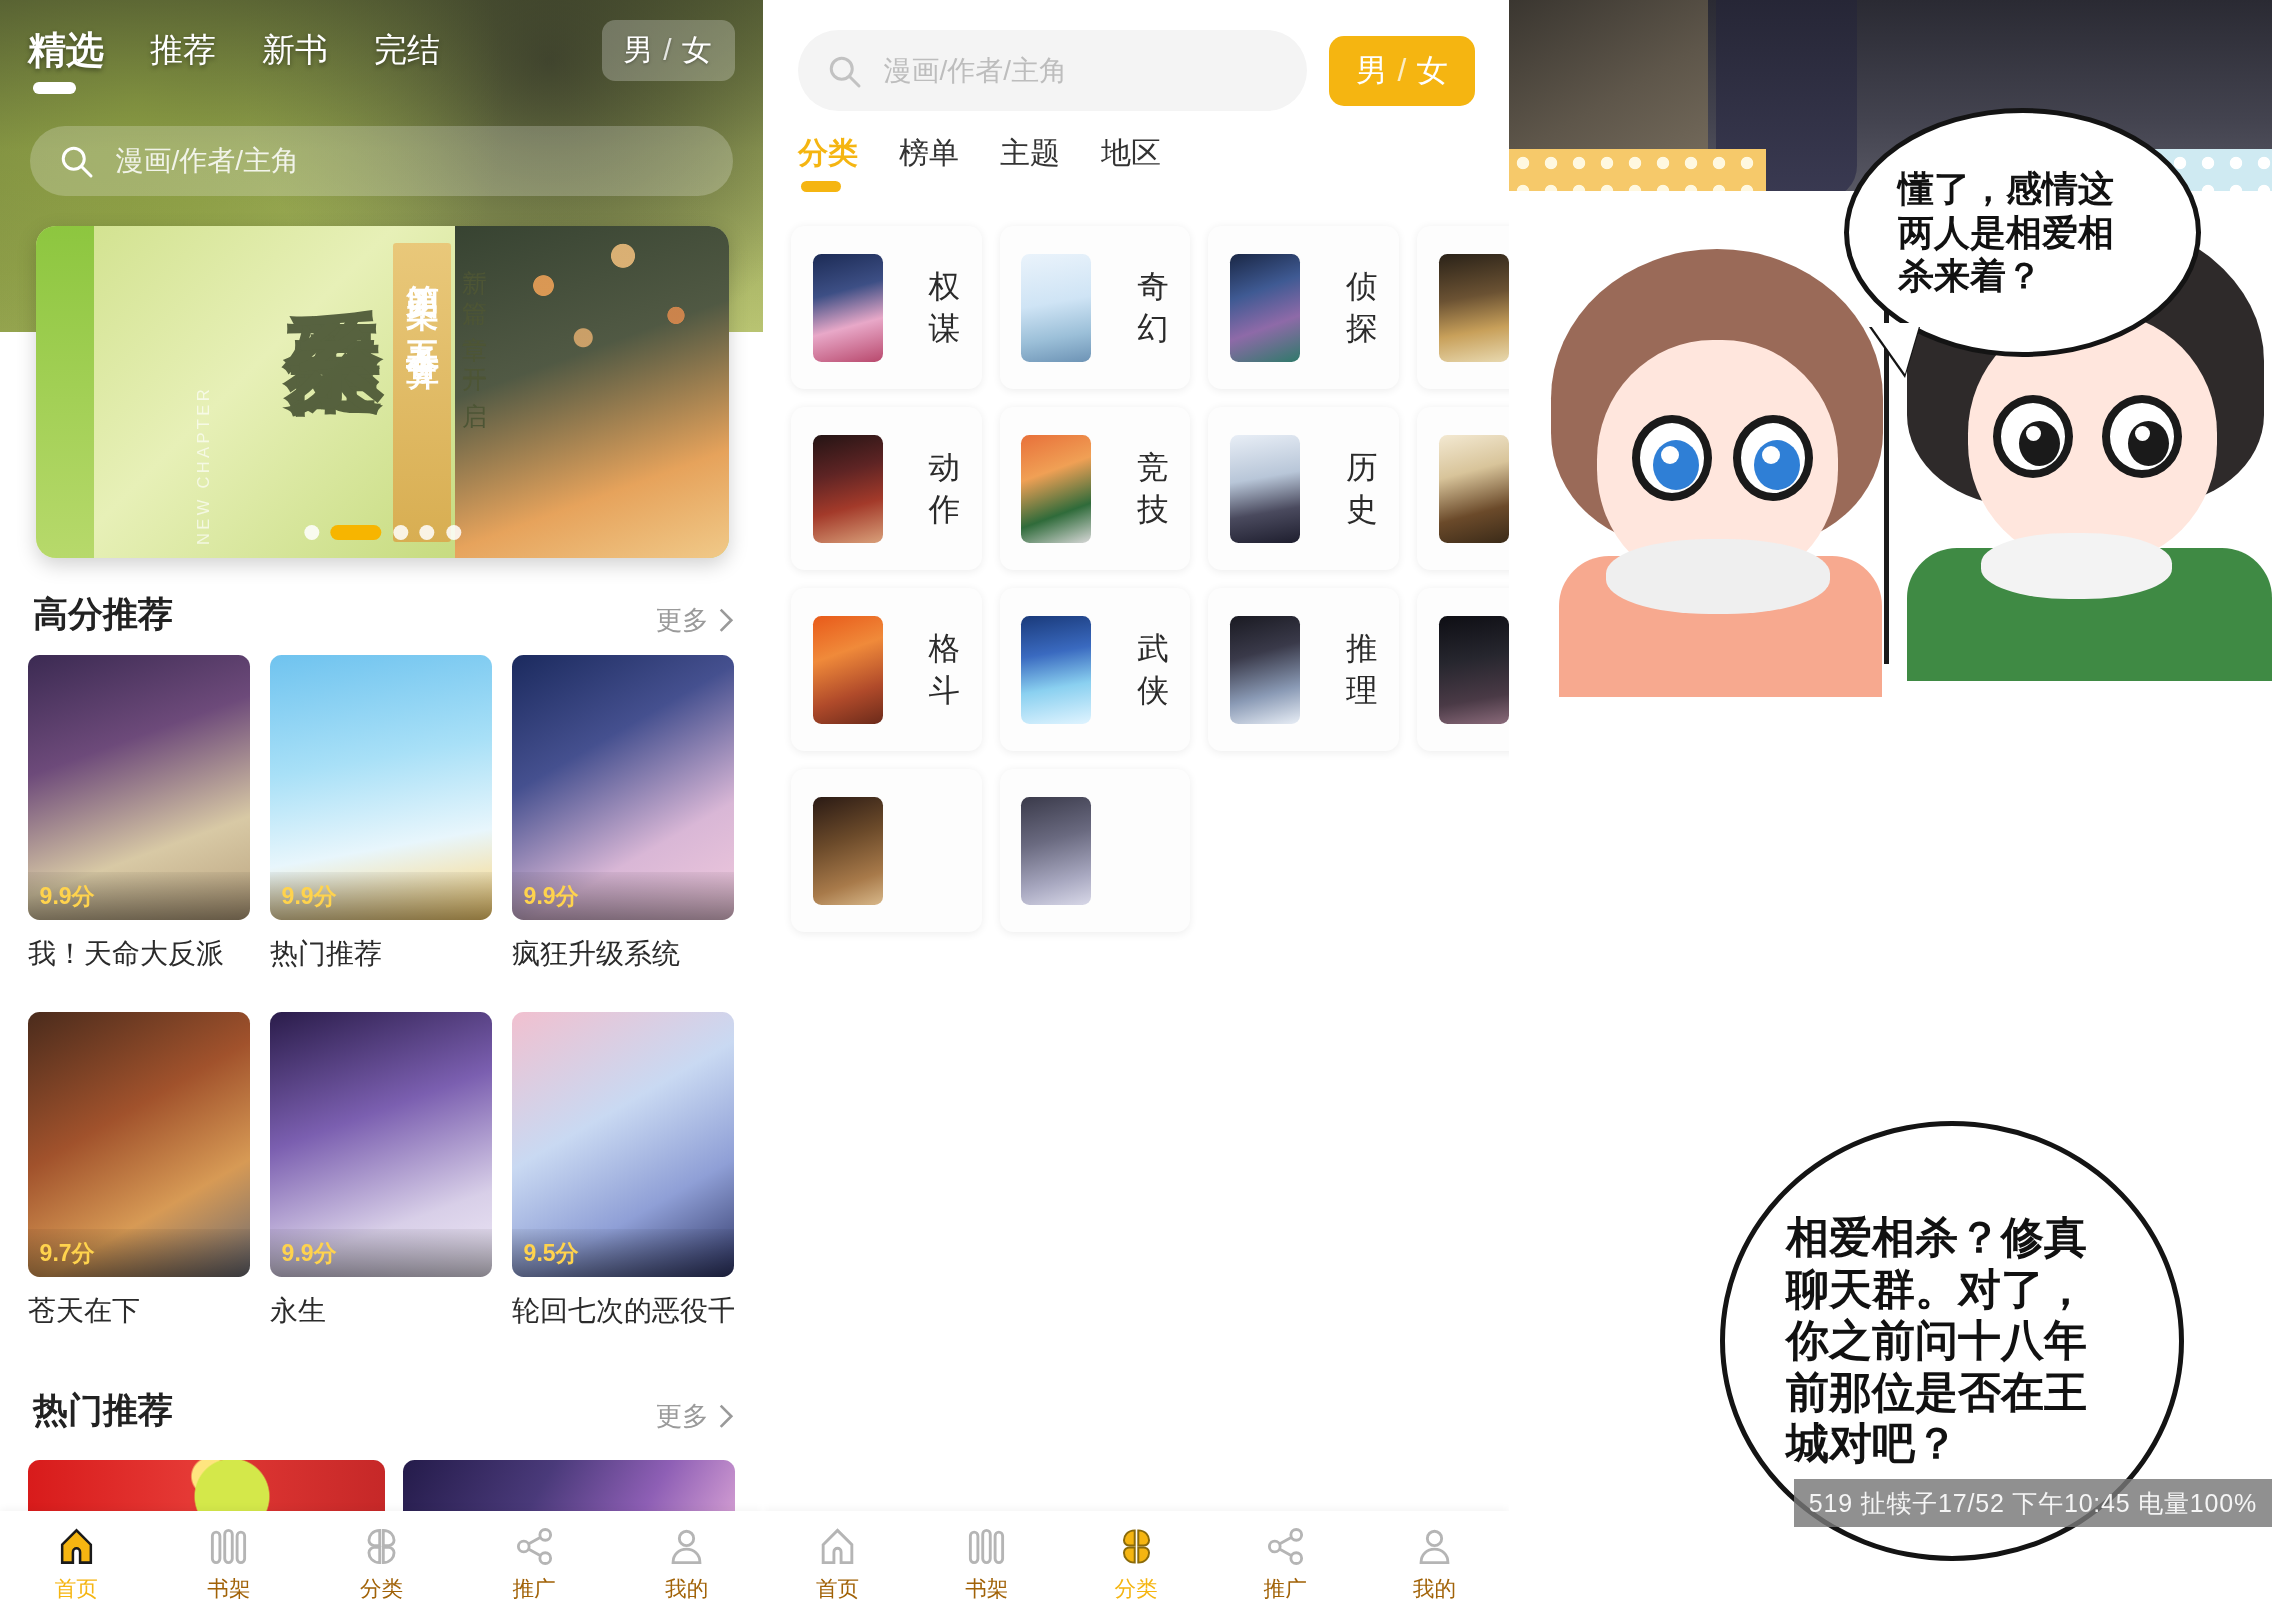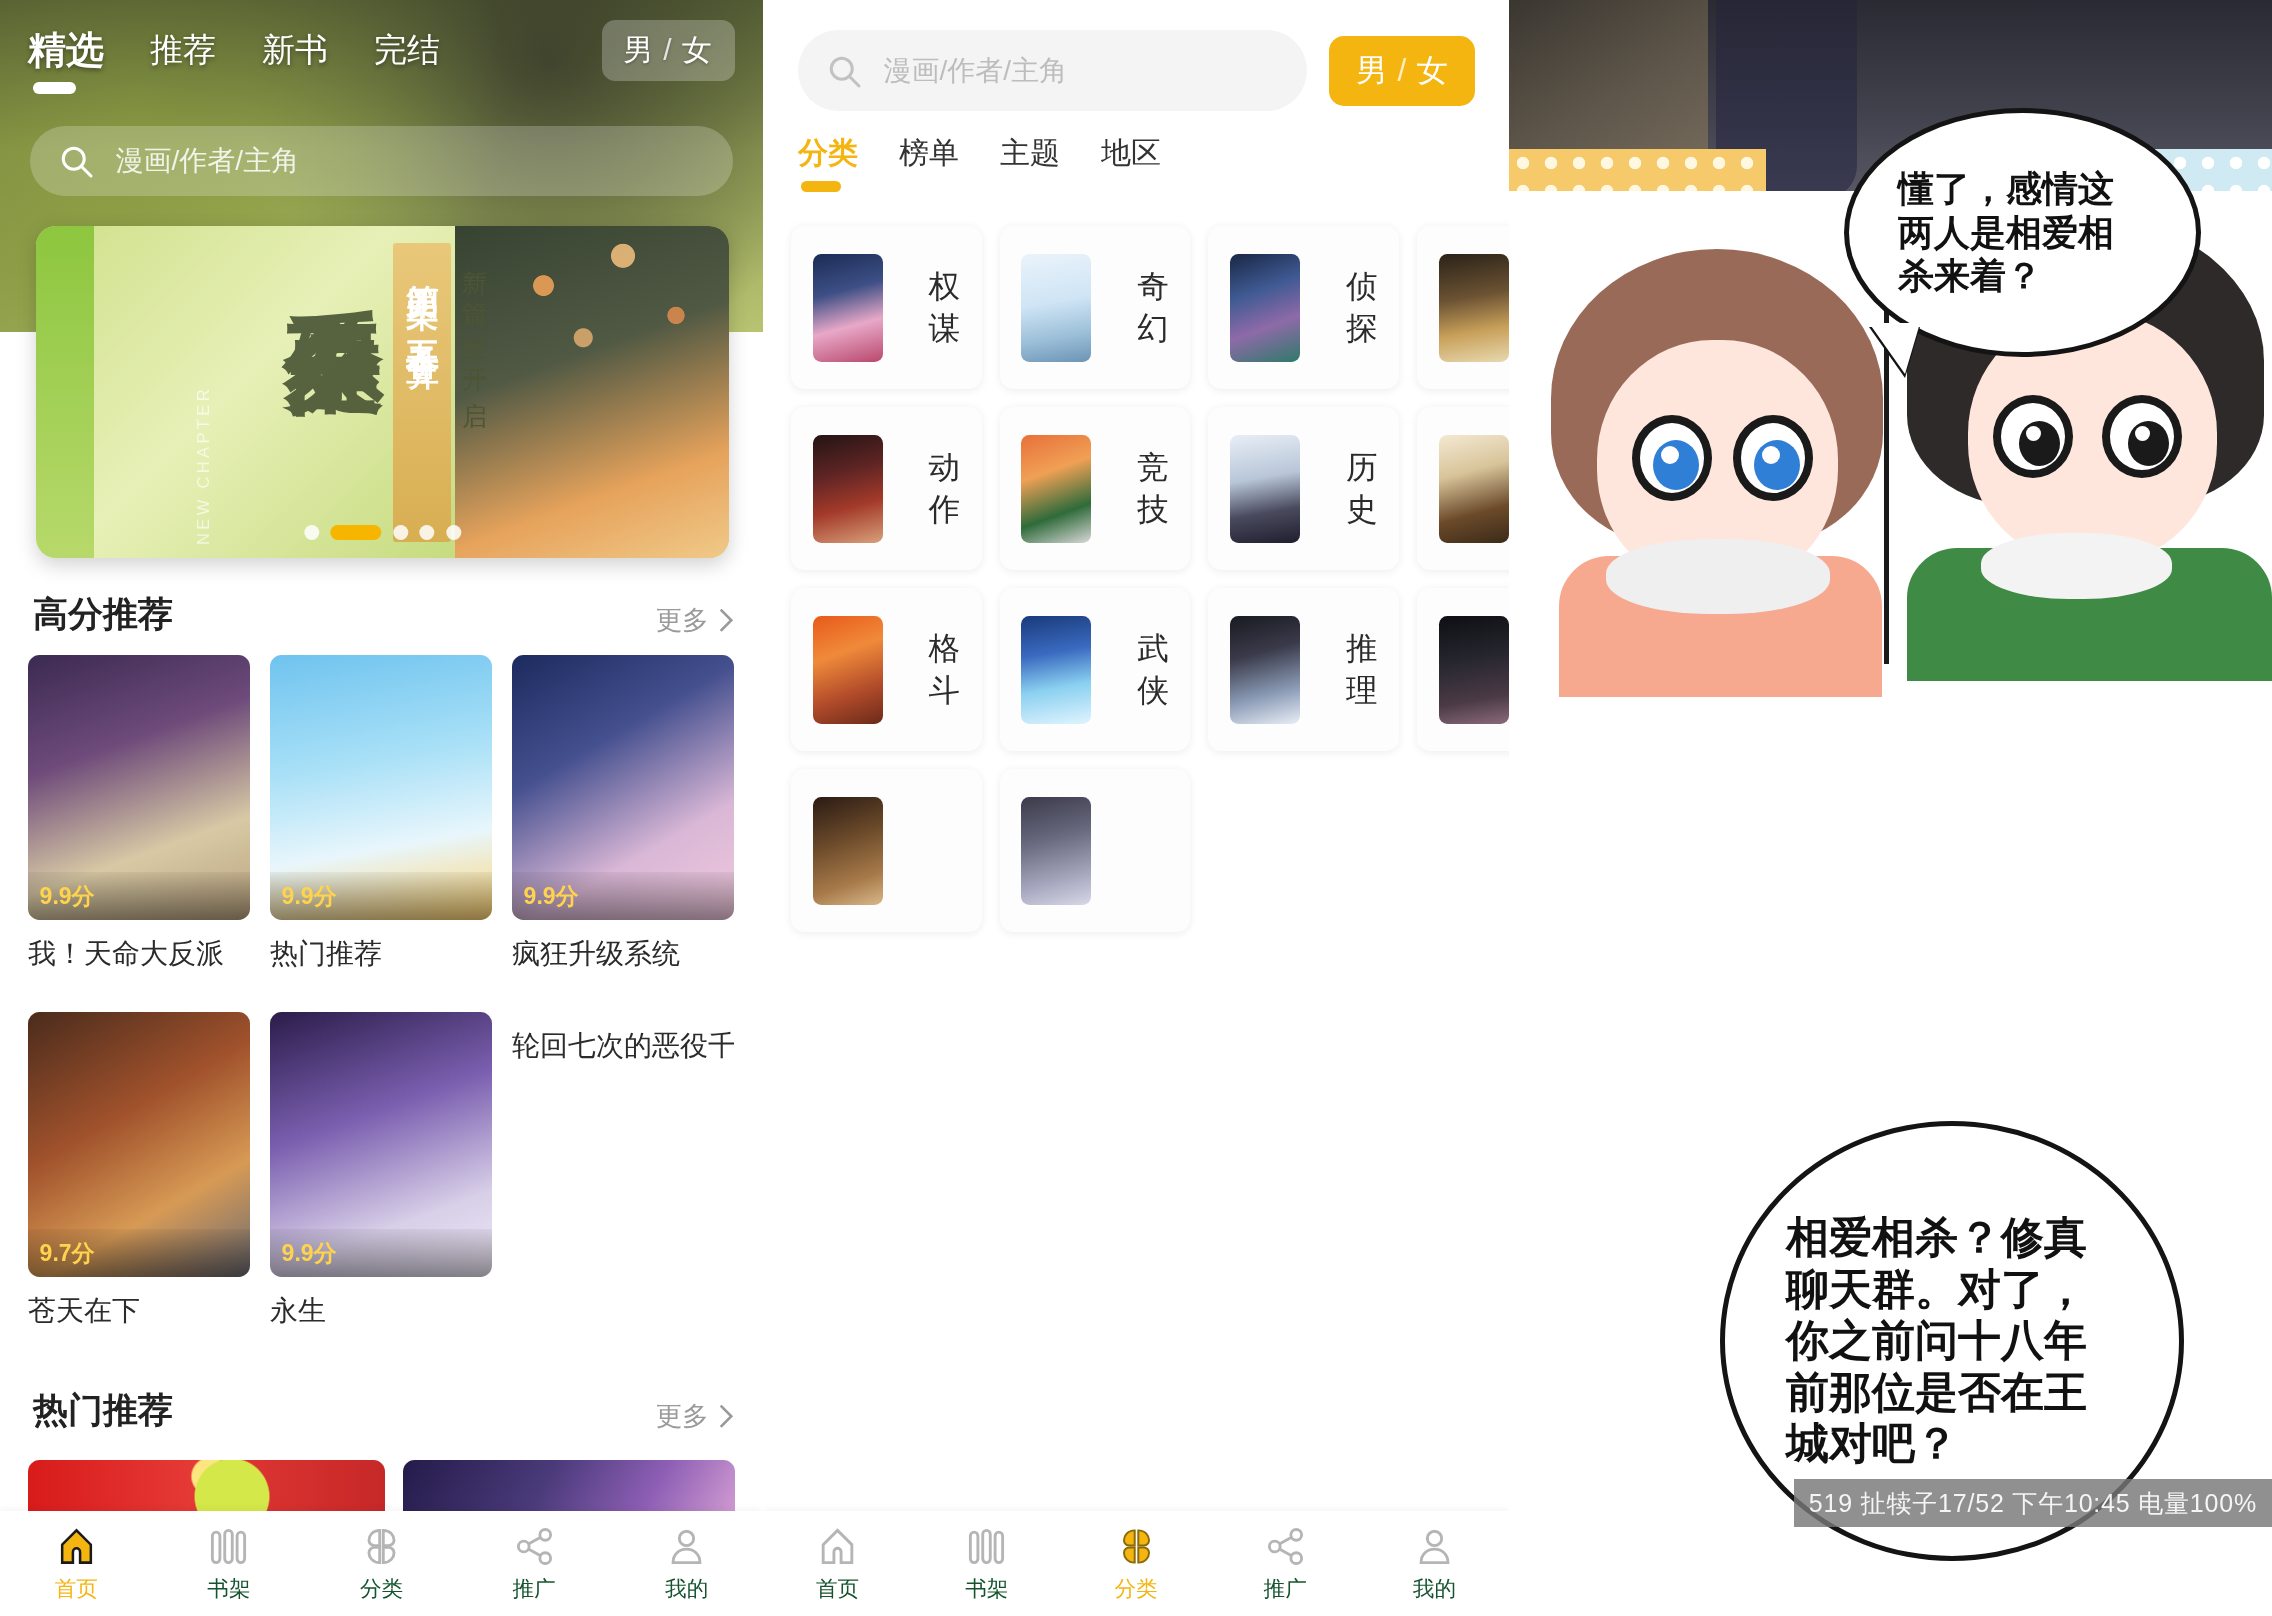--- a/index.html
+++ b/index.html
@@ -227,21 +227,21 @@
     border-top:23px solid transparent; border-bottom:10px solid transparent; border-left:58px solid #ffffff; }
   .statusbar { position:absolute; right:0px; bottom:90px; background:rgba(120,120,120,.82);
     color:#f5f5f5; font-size:25px; padding:7.5px 15px; letter-spacing:0.8px; white-space:nowrap; }
 
   
   .tabbar { position:absolute; left:0; bottom:0; height:106px; background:#ffffff;
     display:flex; align-items:center; box-shadow:0 -1.7px 8.3px rgba(0,0,0,.05); }
   .tabbar.w1 { width:763px; }
   .tabbar.w2 { width:746px; }
   .tb { flex:1; display:flex; flex-direction:column; align-items:center; justify-content:center; gap:6.6px; }
-  .tb .lbl { font-size:21.6px; color:#14532d; }
+  .tb .lbl { font-size:21.6px; color:#a16207; }
   .tb.active .lbl { color:#f5b511; }
   .tb svg { width:43px; height:43px; }
 </style>
 </head>
 <body>
 
 <div class="screen">
 
   <div class="panel1">
     <div class="p1-hero-bg"></div>
@@ -324,20 +324,23 @@
         </div>
         <div class="name">苍天在下</div>
       </div>
       <div class="bk">
         <div class="cover cv5">
           <div class="score">9.9分</div>
         </div>
         <div class="name">永生</div>
       </div>
       <div class="bk">
+        <div class="cover cv6">
+          <div class="score">9.5分</div>
+        </div>
         <div class="name">轮回七次的恶役千</div>
       </div>
     </div>
 
     <div class="sec-head" style="top:1387px;">
       <div class="sec-title">热门推荐</div>
       <div class="sec-more">
         <span>更多</span>
         <svg width="18" height="26.5" viewBox="0 0 12 20" fill="none" stroke="#9a9a9a" stroke-width="2">
             <polyline points="2,2 10,10 2,18"></polyline>

